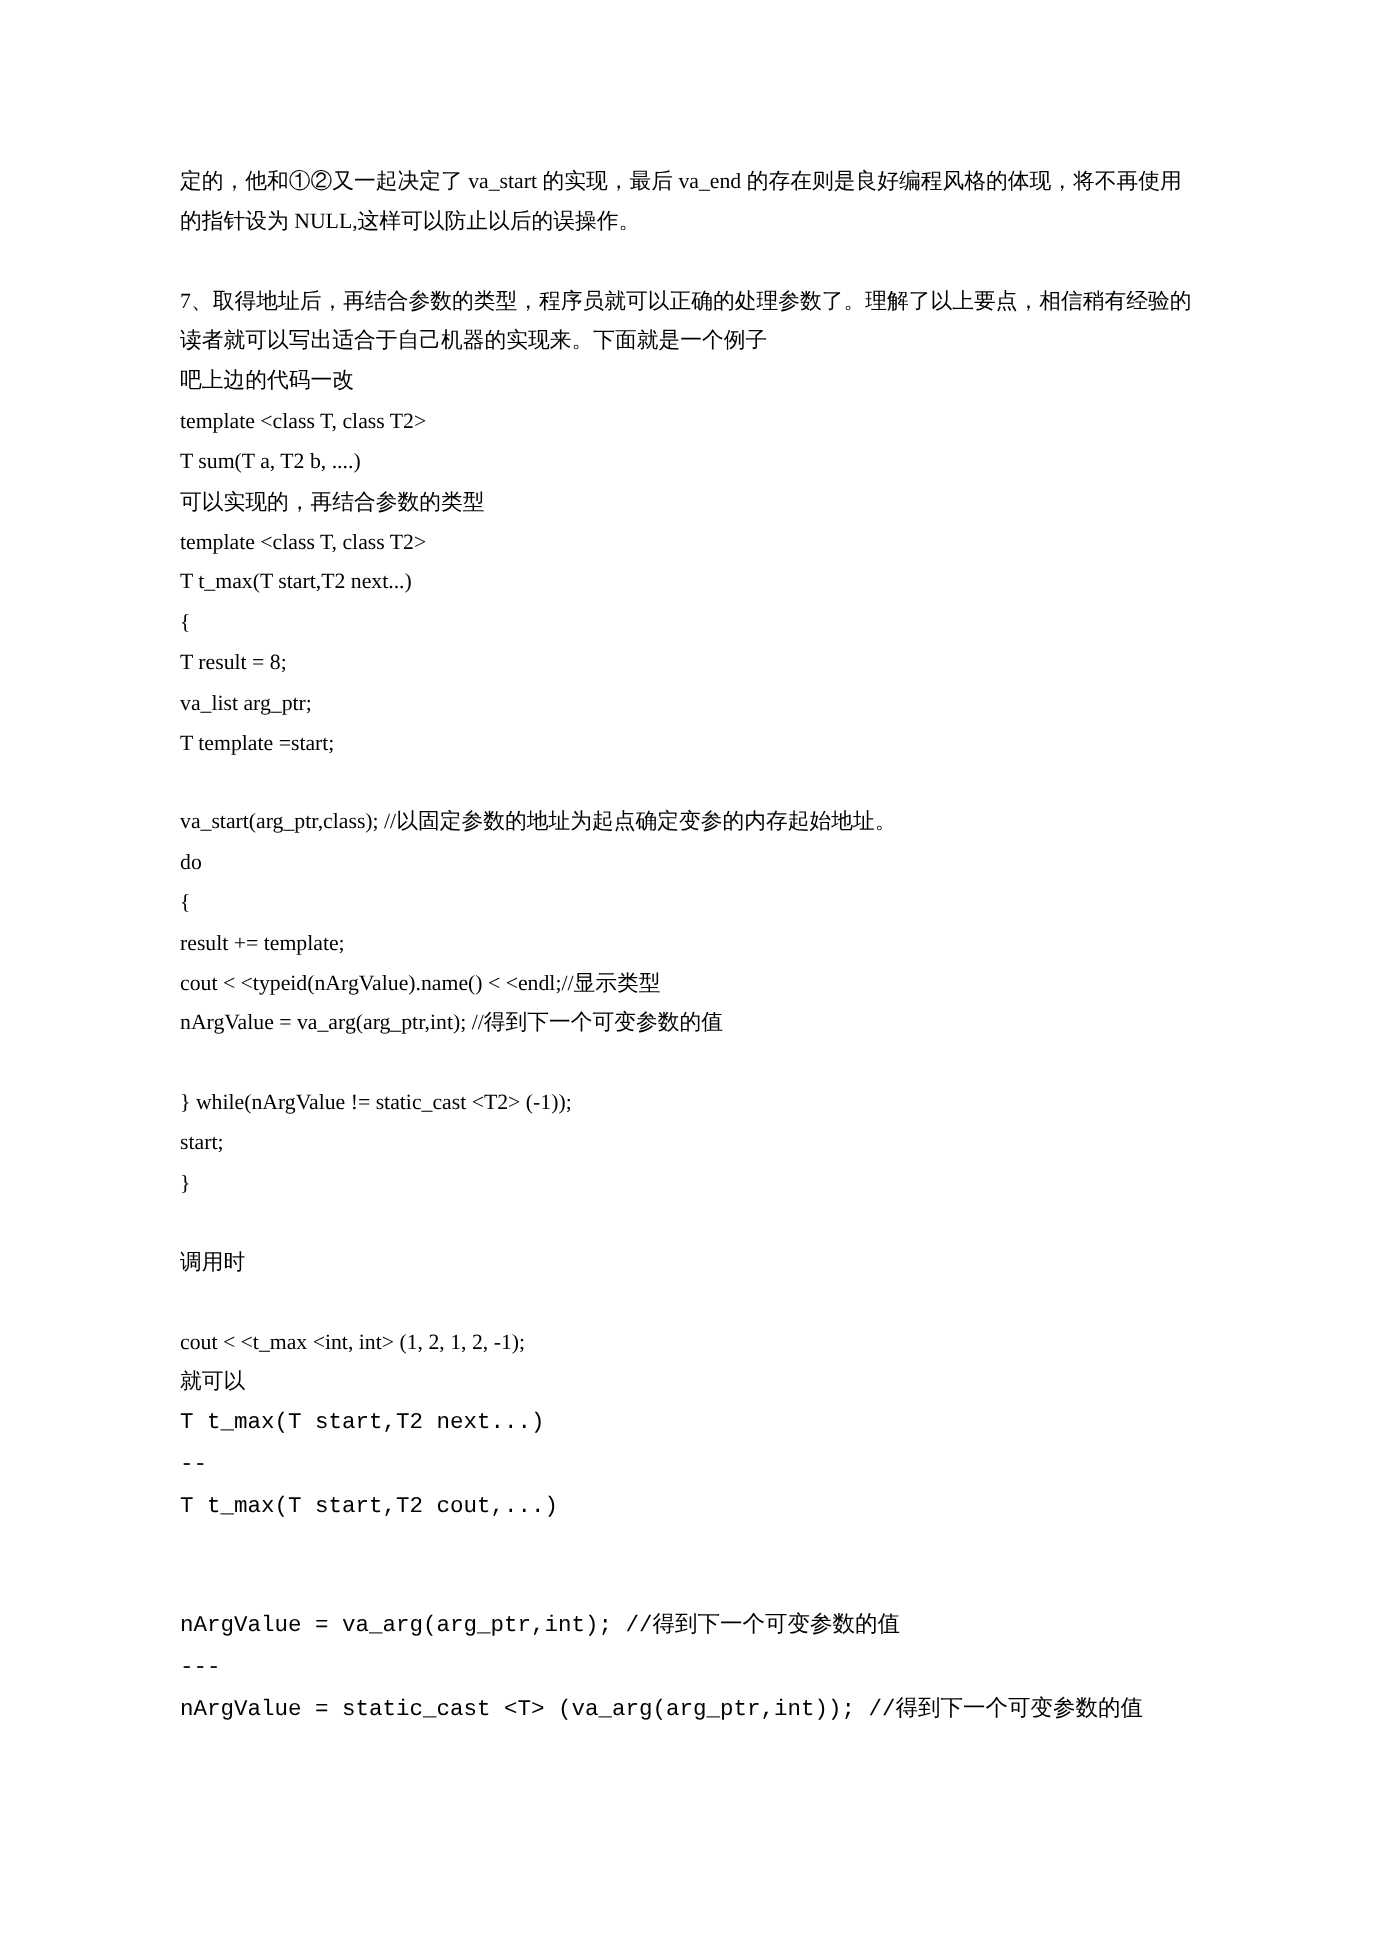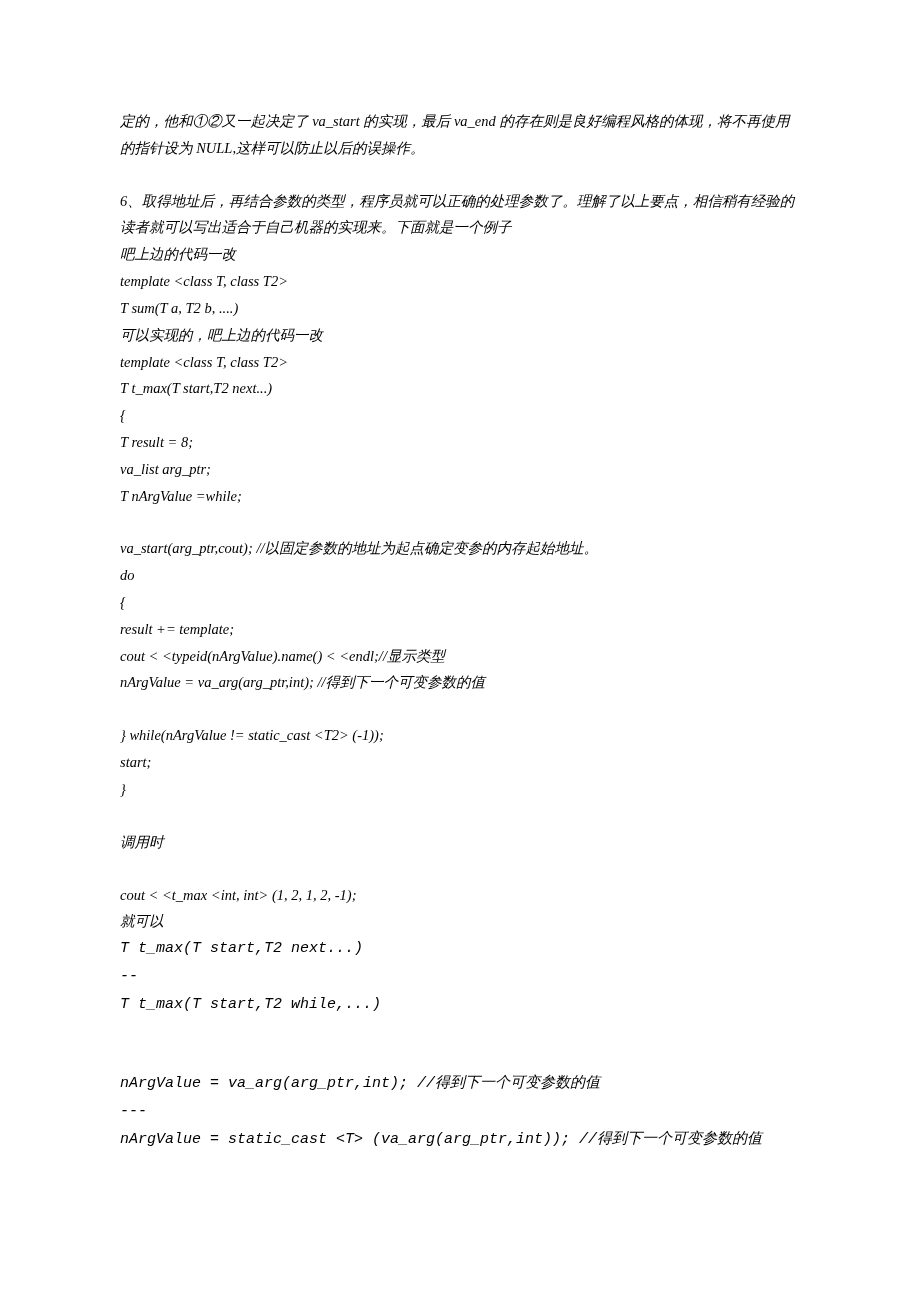--- a/index.html
+++ b/index.html
@@ -11,70 +11,69 @@
       font-family: "SimSun", "宋体", serif;
       font-size: 14.5px;
       line-height: 1.85;
       background: #fff;
       color: #000;
       padding: 108px 120px 60px 120px;
       width: 920px;
     }
     .para {
       margin-bottom: 0;
-      font-style: italic;
     }
     .spacer {
       height: 26px;
     }
     .mono-block {
       font-family: "Courier New", monospace;
       font-size: 15px;
     }
   </style>
 </head>
 <body>
 
 <div class="para">定的，他和①②又一起决定了 va_start 的实现，最后 va_end 的存在则是良好编程风格的体现，将不再使用的指针设为 NULL,这样可以防止以后的误操作。</div>
 
 <div class="spacer"></div>
 
-<div class="para">6、取得地址后，再结合参数的类型，程序员就可以正确的处理参数了。理解了以上要点，相信稍有经验的读者就可以写出适合于自己机器的实现来。下面就是一个例子</div>
+<div class="para">7、取得地址后，再结合参数的类型，程序员就可以正确的处理参数了。理解了以上要点，相信稍有经验的读者就可以写出适合于自己机器的实现来。下面就是一个例子</div>
 <div class="para">吧上边的代码一改</div>
 <div class="para">template &lt;class   T,   class   T2&gt;</div>
 <div class="para">T   sum(T   a,   T2   b,   ....)</div>
-<div class="para">可以实现的，吧上边的代码一改</div>
+<div class="para">可以实现的，再结合参数的类型</div>
 <div class="para">template &lt;class   T,   class   T2&gt;</div>
 <div class="para">T   t_max(T   start,T2   next...)</div>
 <div class="para">{</div>
 <div class="para">        T   result   =   8;</div>
 <div class="para">        va_list   arg_ptr;</div>
-<div class="para">        T   nArgValue   =while;</div>
+<div class="para">        T   template   =start;</div>
 <div class="spacer"></div>
-<div class="para">        va_start(arg_ptr,cout);   //以固定参数的地址为起点确定变参的内存起始地址。</div>
+<div class="para">        va_start(arg_ptr,class);   //以固定参数的地址为起点确定变参的内存起始地址。</div>
 <div class="para">        do</div>
 <div class="para">        {</div>
 <div class="para">              result   +=   template;</div>
 <div class="para">              cout &lt; &lt;typeid(nArgValue).name() &lt; &lt;endl;//显示类型</div>
 <div class="para">                nArgValue   =   va_arg(arg_ptr,int);       //得到下一个可变参数的值</div>
 <div class="spacer"></div>
 <div class="para">        }   while(nArgValue   !=   static_cast &lt;T2&gt; (-1));</div>
 <div class="para">        start;</div>
 <div class="para">}</div>
 
 <div class="spacer"></div>
 
 <div class="para">调用时</div>
 
 <div class="spacer"></div>
 
 <div class="para">cout &lt; &lt;t_max &lt;int,   int&gt; (1,   2,   1,   2,   -1);</div>
 <div class="para">就可以</div>
 <div class="para mono-block">T     t_max(T     start,T2     next...)</div>
 <div class="para mono-block">--</div>
-<div class="para mono-block">T     t_max(T     start,T2     while,...)</div>
+<div class="para mono-block">T     t_max(T     start,T2     cout,...)</div>
 
 <div class="spacer"></div>
 <div class="spacer"></div>
 
 <div class="para mono-block">nArgValue     =     va_arg(arg_ptr,int);             //得到下一个可变参数的值</div>
 <div class="para mono-block">---</div>
 <div class="para mono-block">nArgValue     =     static_cast &lt;T&gt; (va_arg(arg_ptr,int));         //得到下一个可变参数的值</div>
 
 </body></html>

